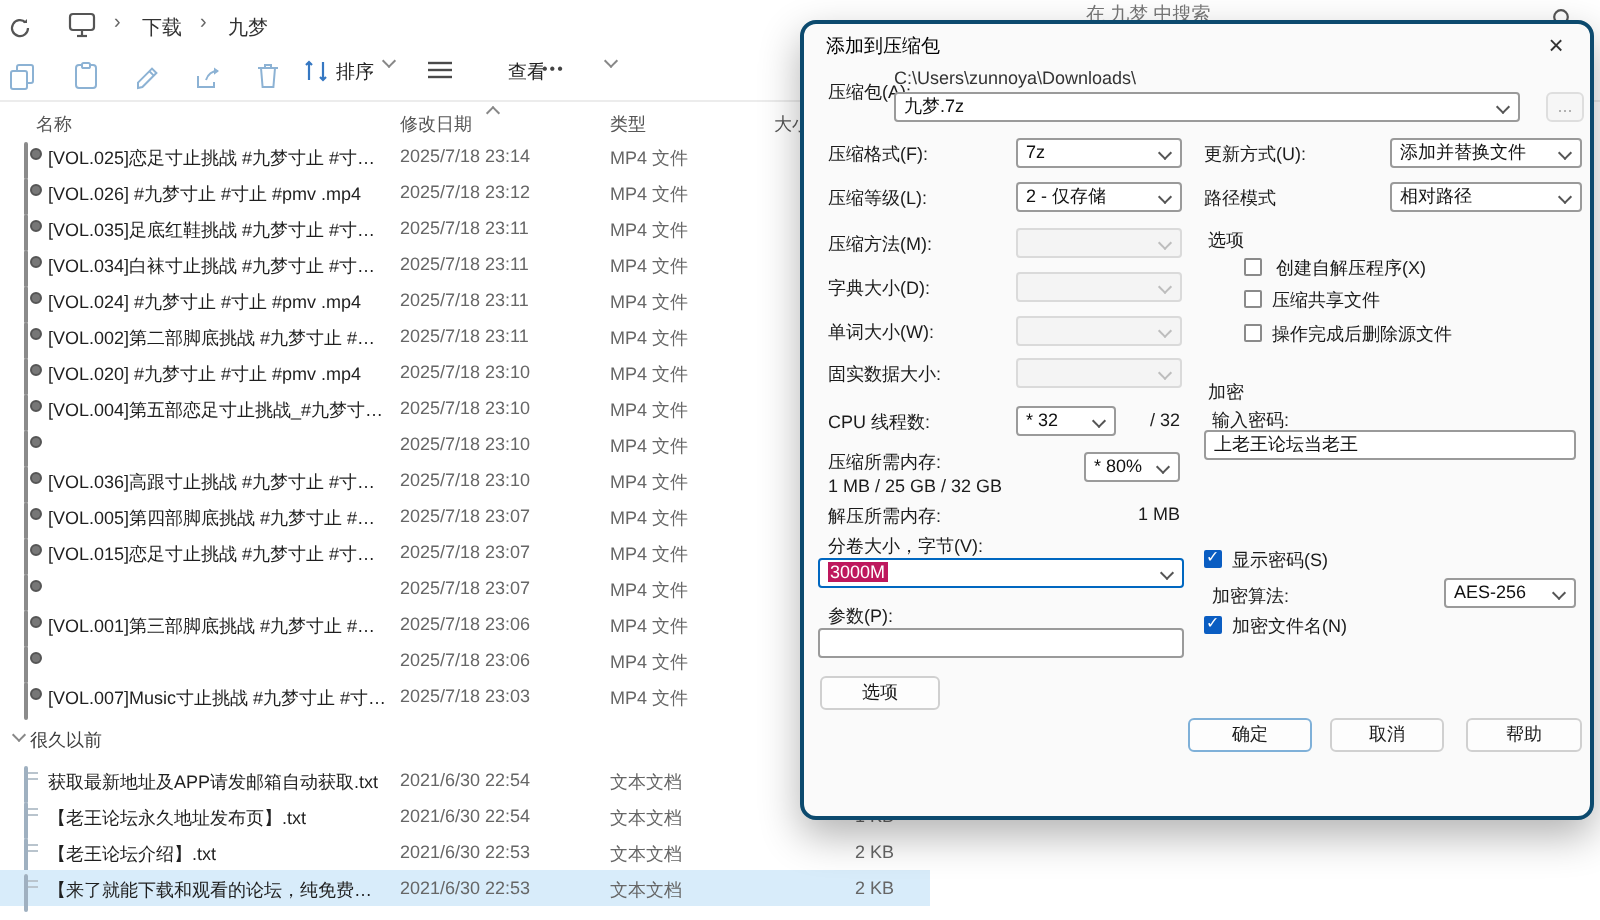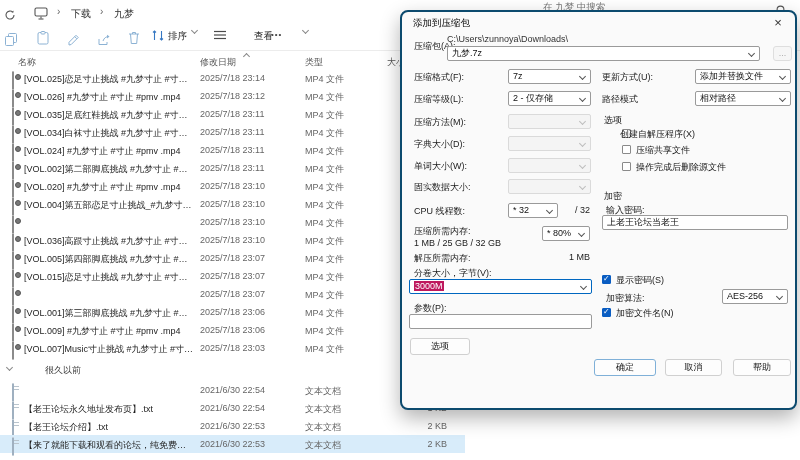--- a/index.html
+++ b/index.html
@@ -21,21 +21,21 @@
   
   .list{position:absolute;left:0;top:69px;width:465px;}
   .frow{position:relative;height:18px;width:465px;}
   .frow.selected{background:#d8ecfa;}
   .fic{position:absolute;left:12px;top:3px;}
   .fname{position:absolute;left:24px;top:4px;font-size:9px;color:#1f1f1f;white-space:nowrap;overflow:hidden;text-overflow:ellipsis;max-width:170px;}
   .fdate{position:absolute;left:200px;top:4px;font-size:9px;color:#666;white-space:nowrap;}
   .ftype{position:absolute;left:305px;top:4px;font-size:9px;color:#666;white-space:nowrap;}
   .fsize{position:absolute;left:395px;top:4px;width:52px;text-align:right;font-size:9px;color:#666;white-space:nowrap;}
   .grouphead{position:relative;height:24px;width:465px;}
-  .grouphead .glabel{position:absolute;left:15px;top:7px;font-size:9px;color:#3d3d3d;margin-left:30px;}
+  .grouphead .glabel{position:absolute;left:15px;top:7px;font-size:9px;color:#3d3d3d;}
   .grouphead .gchv{position:absolute;left:5px;top:10px;}
   .icon-video{width:10px;height:10px;border:1px solid #8b8b8b;border-radius:2px;background:#fff;position:relative;}
   .icon-video::after{content:"";position:absolute;left:2px;top:2px;width:4px;height:4px;border:1px solid #555;border-radius:50%;background:#777;}
   .icon-txt{width:9px;height:11px;border:1px solid #9fb0c0;border-radius:1px;background:#fff;position:relative;}
   .icon-txt::after{content:"";position:absolute;left:1px;top:2px;width:5px;height:6px;
     background:repeating-linear-gradient(#b9c4cd 0 1px,transparent 1px 3px);}
   
   .searchtext{position:absolute;left:543px;top:1px;font-size:9.5px;color:#777;z-index:1;white-space:nowrap;}
   
   .dialog{position:absolute;left:400px;top:10px;width:397px;height:400px;background:#fafafa;
@@ -170,29 +170,29 @@
         <div class="frow"><span class="fic icon-video"></span><span class="fname">[VOL.024] #九梦寸止 #寸止 #pmv .mp4</span><span class="fdate">2025/7/18 23:11</span><span class="ftype">MP4 文件</span><span class="fsize"></span></div>
         <div class="frow"><span class="fic icon-video"></span><span class="fname">[VOL.002]第二部脚底挑战 #九梦寸止 #寸止 #...</span><span class="fdate">2025/7/18 23:11</span><span class="ftype">MP4 文件</span><span class="fsize"></span></div>
         <div class="frow"><span class="fic icon-video"></span><span class="fname">[VOL.020] #九梦寸止 #寸止 #pmv .mp4</span><span class="fdate">2025/7/18 23:10</span><span class="ftype">MP4 文件</span><span class="fsize"></span></div>
         <div class="frow"><span class="fic icon-video"></span><span class="fname">[VOL.004]第五部恋足寸止挑战_#九梦寸止_#寸...</span><span class="fdate">2025/7/18 23:10</span><span class="ftype">MP4 文件</span><span class="fsize"></span></div>
         <div class="frow"><span class="fic icon-video"></span><span class="fdate">2025/7/18 23:10</span><span class="ftype">MP4 文件</span><span class="fsize"></span></div>
         <div class="frow"><span class="fic icon-video"></span><span class="fname">[VOL.036]高跟寸止挑战 #九梦寸止 #寸止 #pm...</span><span class="fdate">2025/7/18 23:10</span><span class="ftype">MP4 文件</span><span class="fsize"></span></div>
         <div class="frow"><span class="fic icon-video"></span><span class="fname">[VOL.005]第四部脚底挑战 #九梦寸止 #寸止 #...</span><span class="fdate">2025/7/18 23:07</span><span class="ftype">MP4 文件</span><span class="fsize"></span></div>
         <div class="frow"><span class="fic icon-video"></span><span class="fname">[VOL.015]恋足寸止挑战 #九梦寸止 #寸止 #pm...</span><span class="fdate">2025/7/18 23:07</span><span class="ftype">MP4 文件</span><span class="fsize"></span></div>
         <div class="frow"><span class="fic icon-video"></span><span class="fdate">2025/7/18 23:07</span><span class="ftype">MP4 文件</span><span class="fsize"></span></div>
         <div class="frow"><span class="fic icon-video"></span><span class="fname">[VOL.001]第三部脚底挑战 #九梦寸止 #寸止 #...</span><span class="fdate">2025/7/18 23:06</span><span class="ftype">MP4 文件</span><span class="fsize"></span></div>
-        <div class="frow"><span class="fic icon-video"></span><span class="fname">[VOL.009] #九梦寸止 #寸止 #pmv .mp4</span><span class="fdate">2025/7/18 23:06</span><span class="ftype">MP4 文件</span><span class="fsize"></span></div>
+        <div class="frow"><span class="fic icon-video"></span><span class="fdate">2025/7/18 23:06</span><span class="ftype">MP4 文件</span><span class="fsize"></span></div>
         <div class="frow"><span class="fic icon-video"></span><span class="fname">[VOL.007]Music寸止挑战 #九梦寸止 #寸止 #p...</span><span class="fdate">2025/7/18 23:03</span><span class="ftype">MP4 文件</span><span class="fsize"></span></div>
       </div>
     <div class="grouphead">
       <span class="chv gchv"></span>
       <span class="glabel">很久以前</span>
     </div>
     <div id="txt-rows">
-        <div class="frow"><span class="fic icon-txt"></span><span class="fdate">2021/6/30 22:54</span><span class="ftype">文本文档</span><span class="fsize">1 KB</span></div>
+        <div class="frow"><span class="fic icon-txt"></span><span class="fname">获取最新地址及APP请发邮箱自动获取.txt</span><span class="fdate">2021/6/30 22:54</span><span class="ftype">文本文档</span><span class="fsize">1 KB</span></div>
         <div class="frow"><span class="fic icon-txt"></span><span class="fname">【老王论坛永久地址发布页】.txt</span><span class="fdate">2021/6/30 22:54</span><span class="ftype">文本文档</span><span class="fsize">1 KB</span></div>
         <div class="frow"><span class="fic icon-txt"></span><span class="fname">【老王论坛介绍】.txt</span><span class="fdate">2021/6/30 22:53</span><span class="ftype">文本文档</span><span class="fsize">2 KB</span></div>
         <div class="frow selected"><span class="fic icon-txt"></span><span class="fname">【来了就能下载和观看的论坛，纯免费！】.txt</span><span class="fdate">2021/6/30 22:53</span><span class="ftype">文本文档</span><span class="fsize">2 KB</span></div>
       </div>
   </div>
 
   <div class="dialog">
     <div class="dtitle">添加到压缩包</div>
     <div class="dclose">×</div>
 
@@ -240,21 +240,21 @@
 
     <div class="dlabel" style="left:200px;top:59px;">更新方式(U):</div>
     <div class="combo" style="left:293px;top:57px;width:96px;">添加并替换文件</div>
 
     <div class="dlabel" style="left:200px;top:81px;">路径模式</div>
     <div class="combo" style="left:293px;top:79px;width:96px;">相对路径</div>
 
     <div class="dlabel" style="left:202px;top:102px;">选项</div>
 
     <div class="cb" style="left:220px;top:117px;"></div>
-    <div class="cblabel" style="left:218px;top:116px;text-align:center;">创建自解压程序(X)</div>
+    <div class="cblabel" style="left:236px;top:116px;text-align:center;">创建自解压程序(X)</div>
 
     <div class="cb" style="left:220px;top:133px;"></div>
     <div class="cblabel" style="left:234px;top:132px;">压缩共享文件</div>
 
     <div class="cb" style="left:220px;top:150px;"></div>
     <div class="cblabel" style="left:234px;top:149px;">操作完成后删除源文件</div>
 
     <div class="dlabel" style="left:202px;top:178px;">加密</div>
     <div class="dlabel" style="left:204px;top:192px;">输入密码:</div>
     <div class="tinput" style="left:200px;top:203px;width:186px;">上老王论坛当老王</div>

